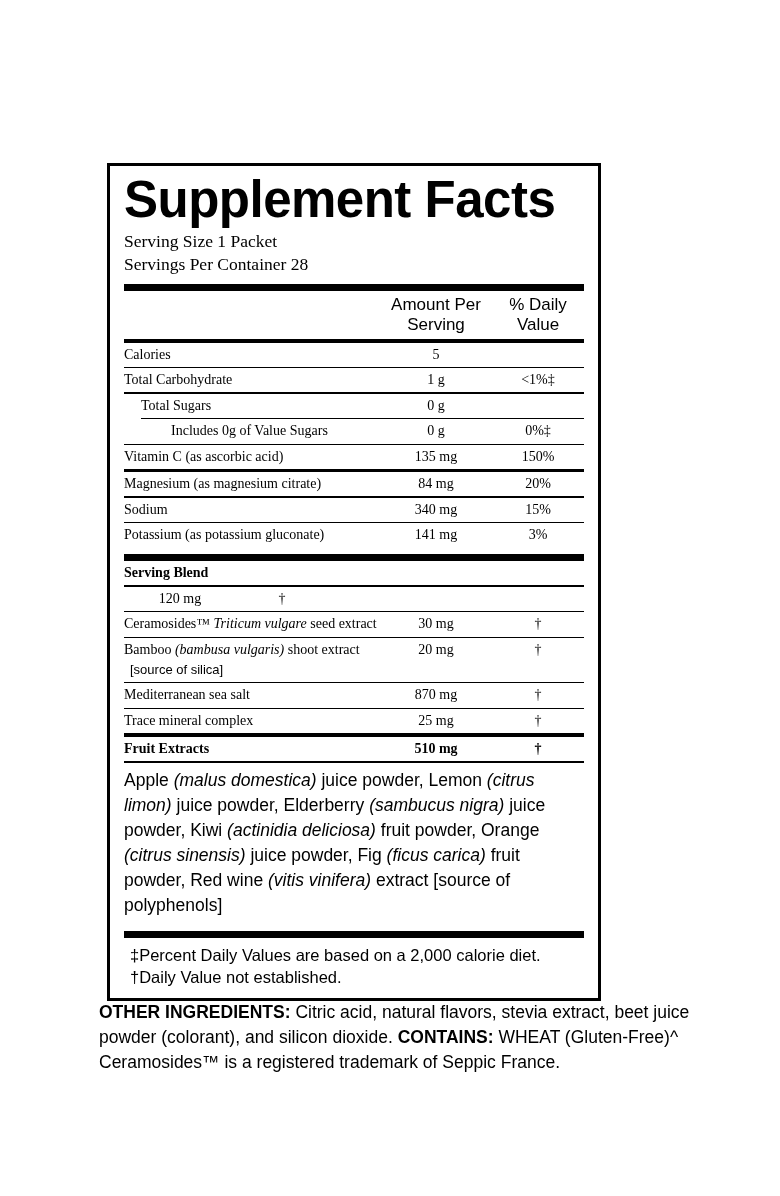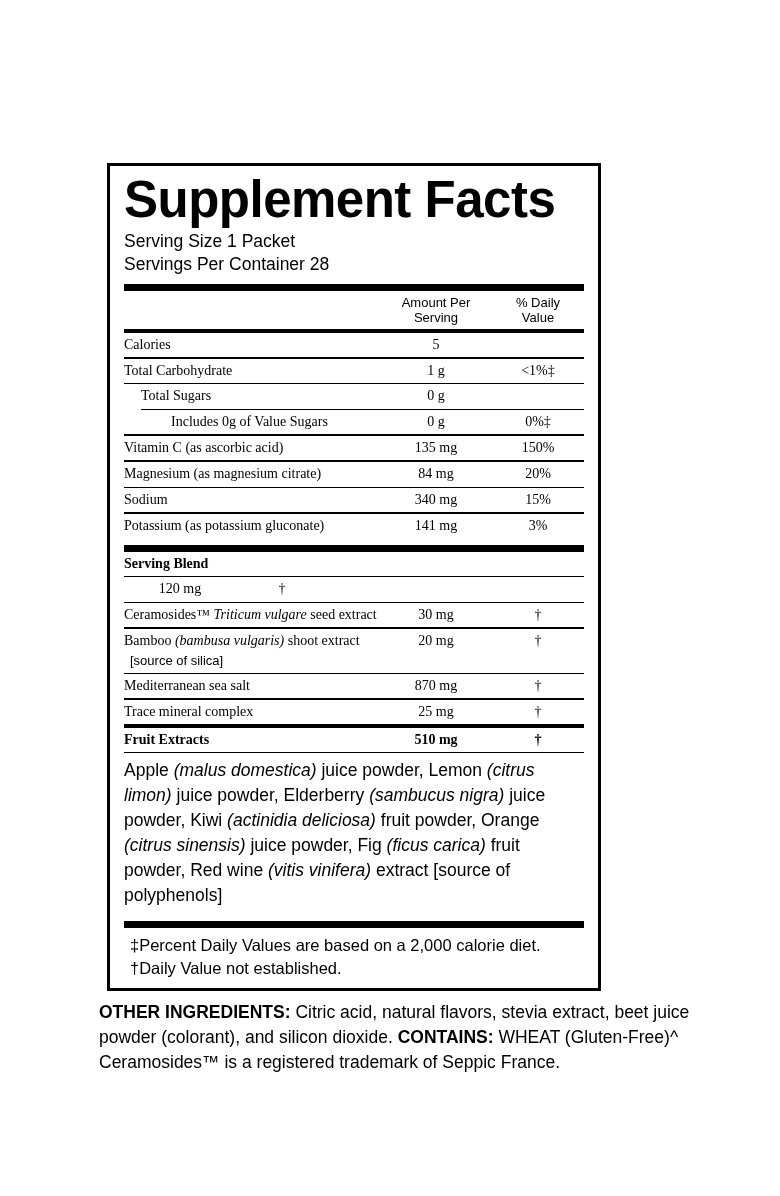--- a/index.html
+++ b/index.html
@@ -40,20 +40,21 @@
     letter-spacing: -0.5px;
     line-height: 1.02;
     margin: 2px 0 4px 0;
     white-space: nowrap;
   }
 
   .serving-line {
     font-size: 17.5px;
     line-height: 1.33;
     white-space: nowrap;
+    font-family: Liberation Serif, serif;
   }
 
   .rule-thick {
     height: 7px;
     background: #000;
     margin-top: 7px;
   }
   .rule-med {
     height: 4px;
     background: #000;
@@ -90,21 +91,21 @@
   .indent2 .nm { padding-left: 47px; }
 
   
   .sep { height: 1.4px; background: #000; }
   .sep.i1 { margin-left: 17px; }
 
   
   .colhead {
     display: flex;
     justify-content: flex-end;
-    font-size: 13px;
+    font-size: 17px;
     line-height: 1.18;
     padding: 4px 0 4px 0;
   }
   .colhead .ch1 {
     flex: 0 0 112px;
     text-align: center;
   }
   .colhead .ch2 {
     flex: 0 0 92px;
     text-align: center;

